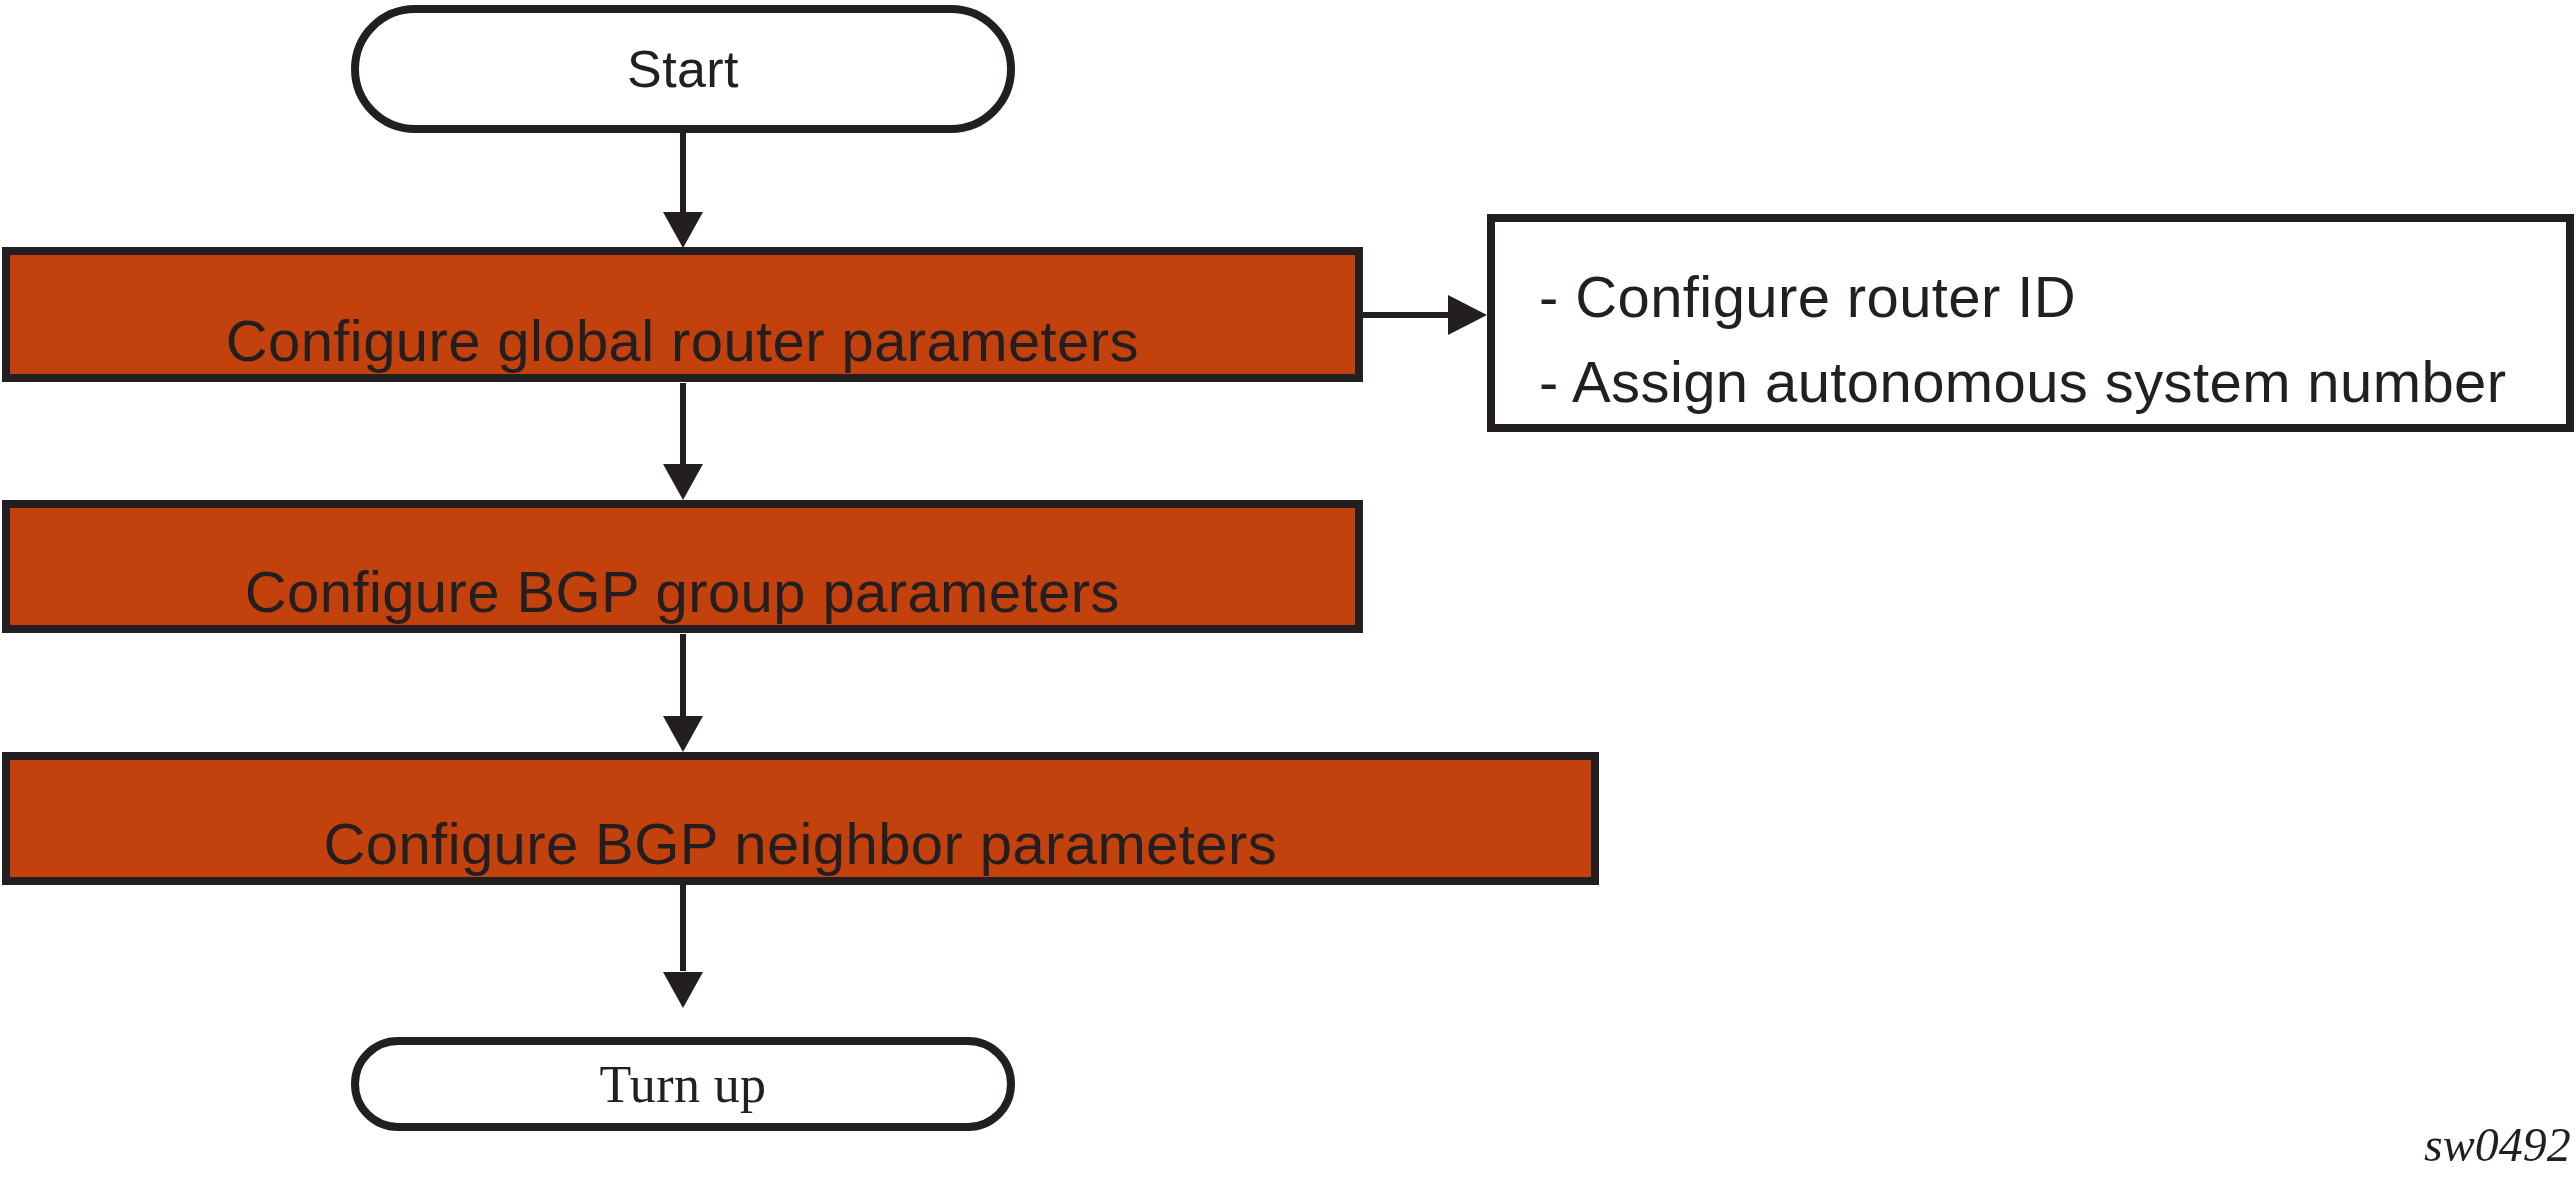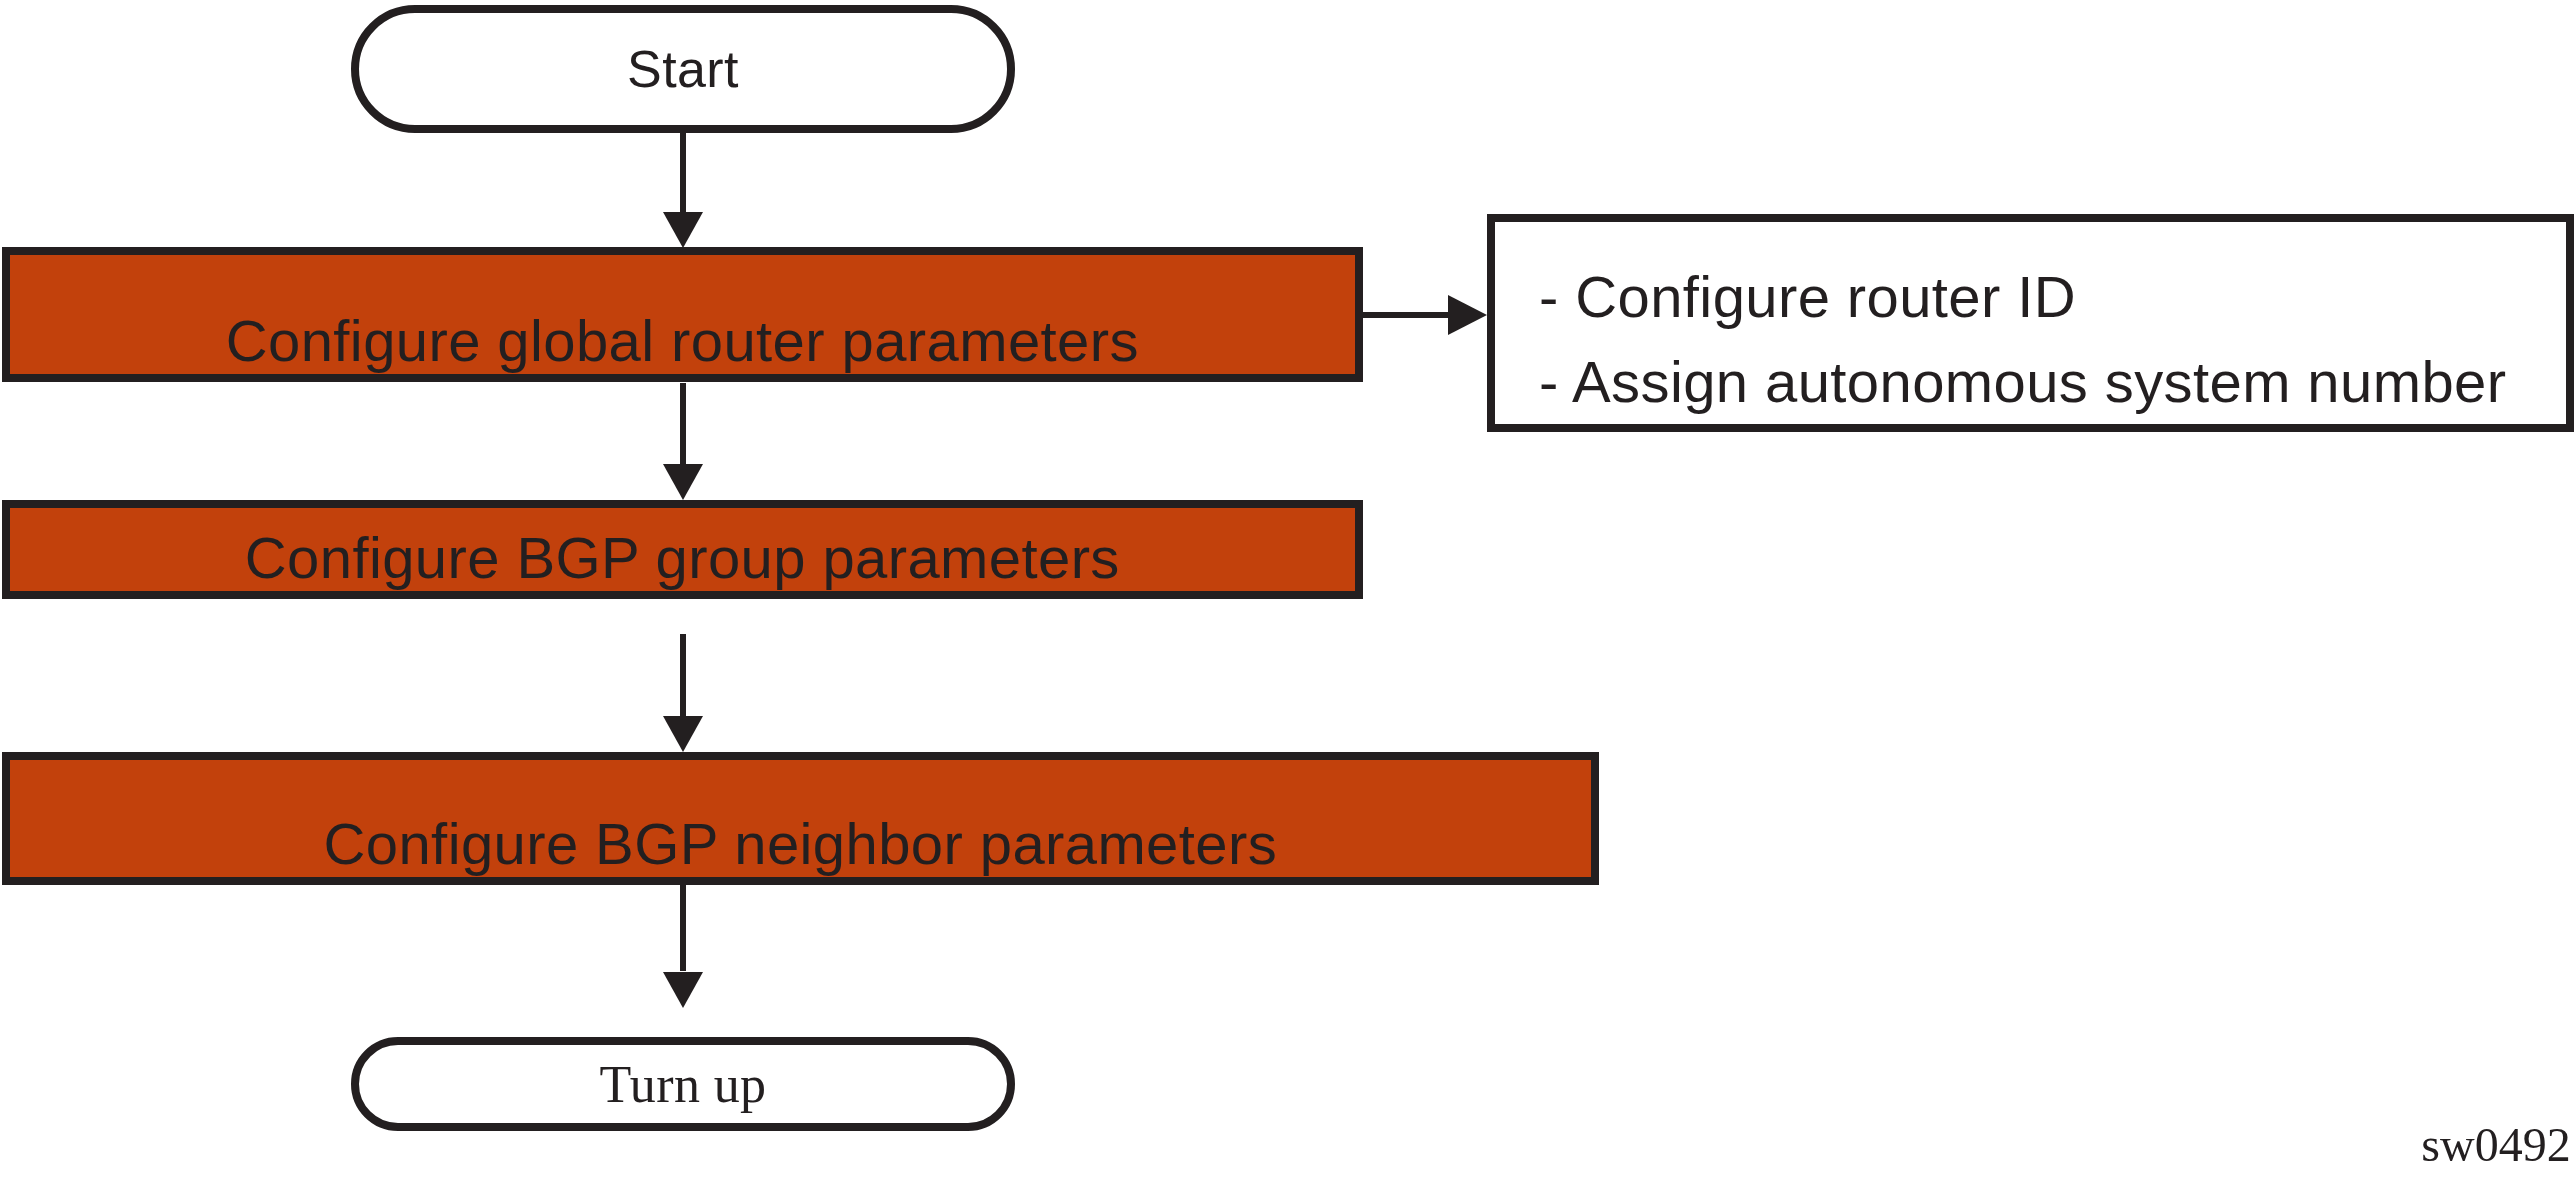--- a/index.html
+++ b/index.html
@@ -78,27 +78,28 @@
     height: 0;
     border-top: 20.5px solid transparent;
     border-bottom: 20.5px solid transparent;
     border-left: 39px solid var(--ink, #231f20);
   }
   .figure-id {
     position: absolute;
     right: 5.3px;
     bottom: 5.3px;
     font-family: "Liberation Serif", serif;
+    font-style: italic;
     font-size: 48px;
   }
 
   
   #start-node   { left: 351px;  top: 5.3px;    width: 664px;  height: 128px; }
   #box-global   { left: 1.8px;    top: 247px;  width: 1361px; height: 135px; }
-  #box-group    { left: 1.8px;    top: 500px;  width: 1361px; height: 99px; }
+  #box-group    { left: 1.8px;    top: 500px;  width: 1361px; height: 133px; }
   #box-neighbor { left: 1.8px;    top: 752px;  width: 1597px; height: 133px; }
   #end-node     { left: 351px;  top: 1037px; width: 664px;  height: 94px; font-family: Liberation Serif, serif; }
   #note-box     { left: 1487px; top: 214px;  width: 1087px; height: 218px; justify-content: flex-end; }
 
   
   #conn-start-line    { left: 680px;  top: 133px;  height: 80px; }
   #conn-start-head    { left: 663px;  top: 212px; }
   #conn-side-line     { left: 1363px; top: 312px;  width: 85px; }
   #conn-side-head     { left: 1448px; top: 295px; }
   #conn-global-line   { left: 680px;  top: 383px;  height: 82px; }

